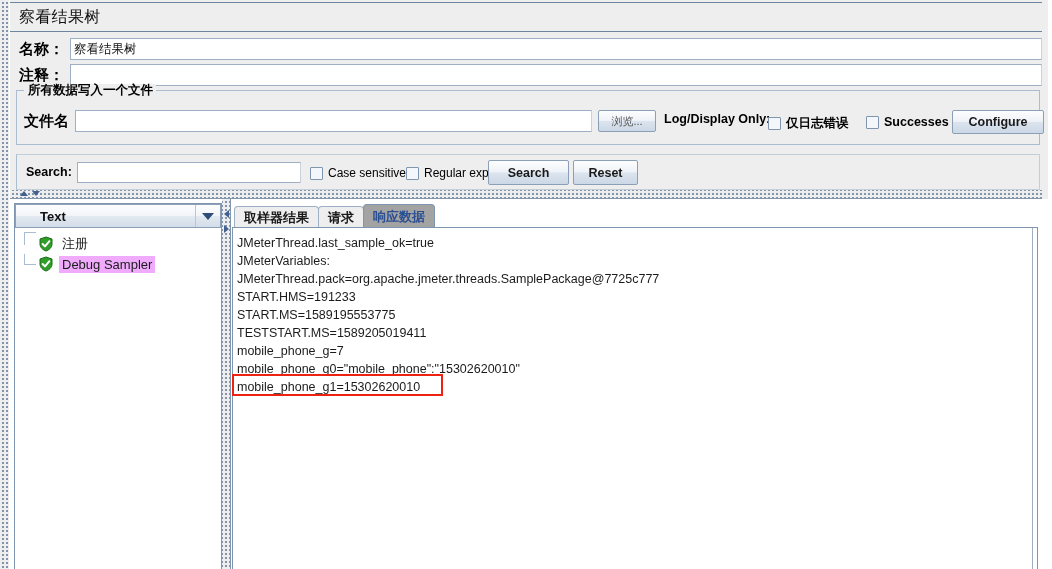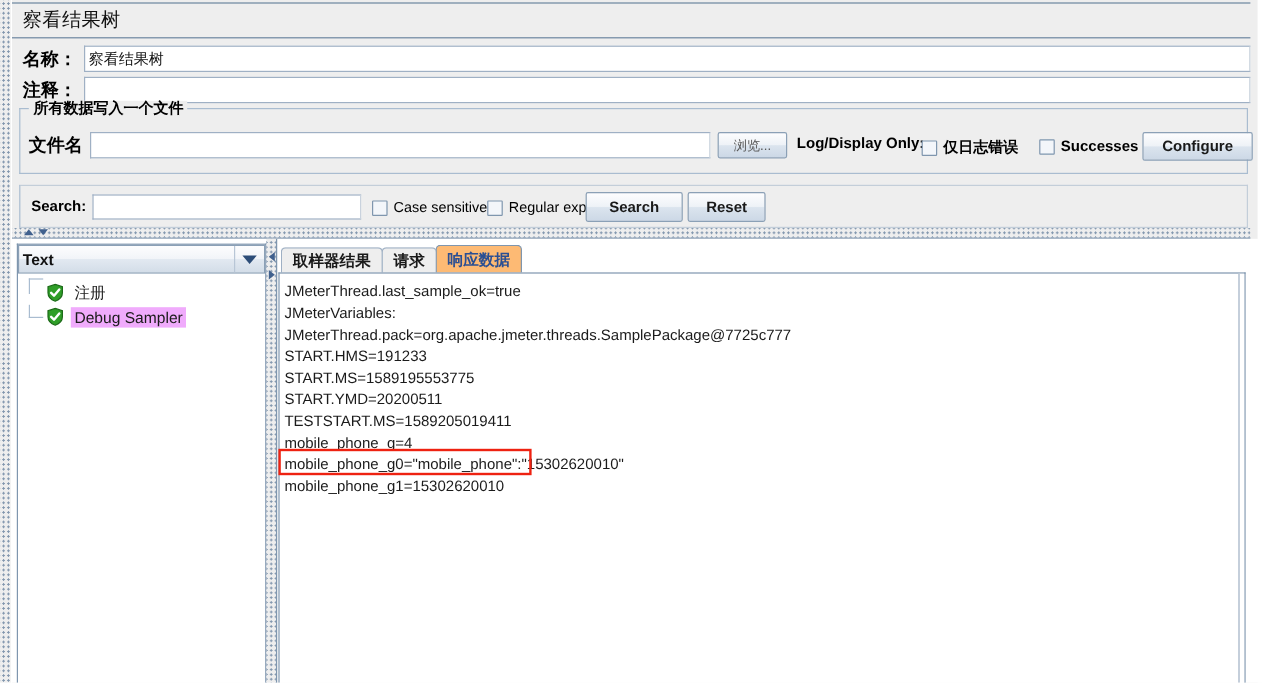--- a/index.html
+++ b/index.html
@@ -227,21 +227,21 @@
     left: 15px; top: 204px;
     width: 206px; height: 24px;
     background: linear-gradient(to bottom, #fdfdfe 0%, #f1f4f8 50%, #e2e9f1 51%, #d3dde8 100%);
     border: 1px solid #8ba0b6;
     box-sizing: border-box;
     display: flex;
     align-items: center;
     font-size: 13px;
     font-weight: bold;
     color: #111;
-    padding-left: 3px;
+    padding-left: 24px;
     justify-content: space-between;
   }
   .combo-arrow-box {
     width: 24px; height: 100%;
     display: flex; align-items: center; justify-content: center;
     border-left: 1px solid #b8c6d6;
   }
   .combo-arrow {
     width:0;height:0;
     border-left: 6px solid transparent;
@@ -320,21 +320,21 @@
     background: #eeeeee;
     border: 1px solid #9fb0c4;
     border-bottom: none;
     border-radius: 4px 4px 0 0;
     margin-right: -1px;
     box-sizing: border-box;
     white-space: nowrap;
   }
   .tab.active {
     color: #2b4f93;
-    background: #fdba74;
+    background: #a3a3a3;
     height: 24px;
     border-color: #7f96ae;
   }
 
   
   .textarea {
     position: absolute;
     left: 232px; top: 227px;
     width: 806px; height: 342px;
     background: #ffffff;
@@ -496,23 +496,22 @@
   <div class="tab active">响应数据</div>
 </div>
 
 <div class="textarea">
   <div class="ta-inner">
     <div class="ta-line">JMeterThread.last_sample_ok=true</div>
     <div class="ta-line">JMeterVariables:</div>
     <div class="ta-line">JMeterThread.pack=org.apache.jmeter.threads.SamplePackage@7725c777</div>
     <div class="ta-line">START.HMS=191233</div>
     <div class="ta-line">START.MS=1589195553775</div>
-    <div class="ta-line">START.YMD=20200511</div>
     <div class="ta-line">TESTSTART.MS=1589205019411</div>
-    <div class="ta-line">mobile_phone_g=4</div>
+    <div class="ta-line">mobile_phone_g=7</div>
     <div class="ta-line">mobile_phone_g0="mobile_phone":"15302620010"</div>
     <div class="ta-line">mobile_phone_g1=15302620010</div>
   </div>
   <div class="ta-scroll-v"></div>
 </div>
 
 <div class="redbox" style="left:232px; top:374px; width:211px; height:22px;"></div>
 
 <div class="right-edge"></div>
 

